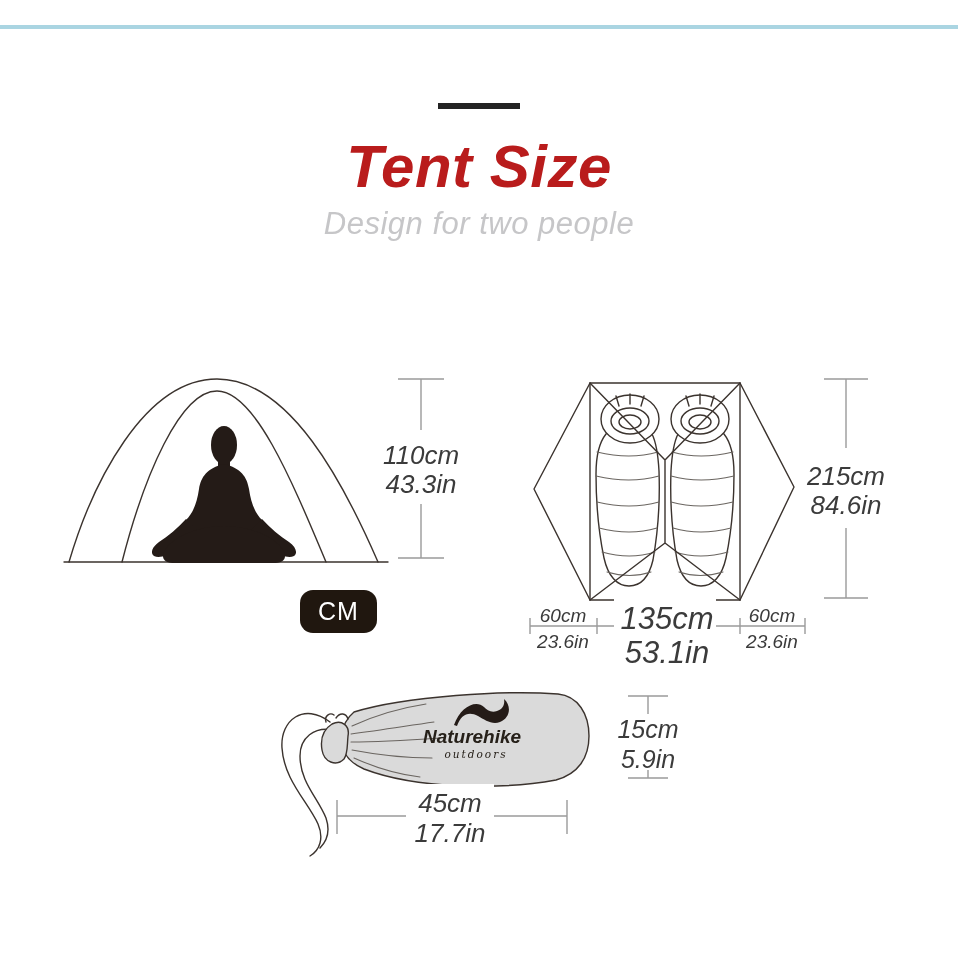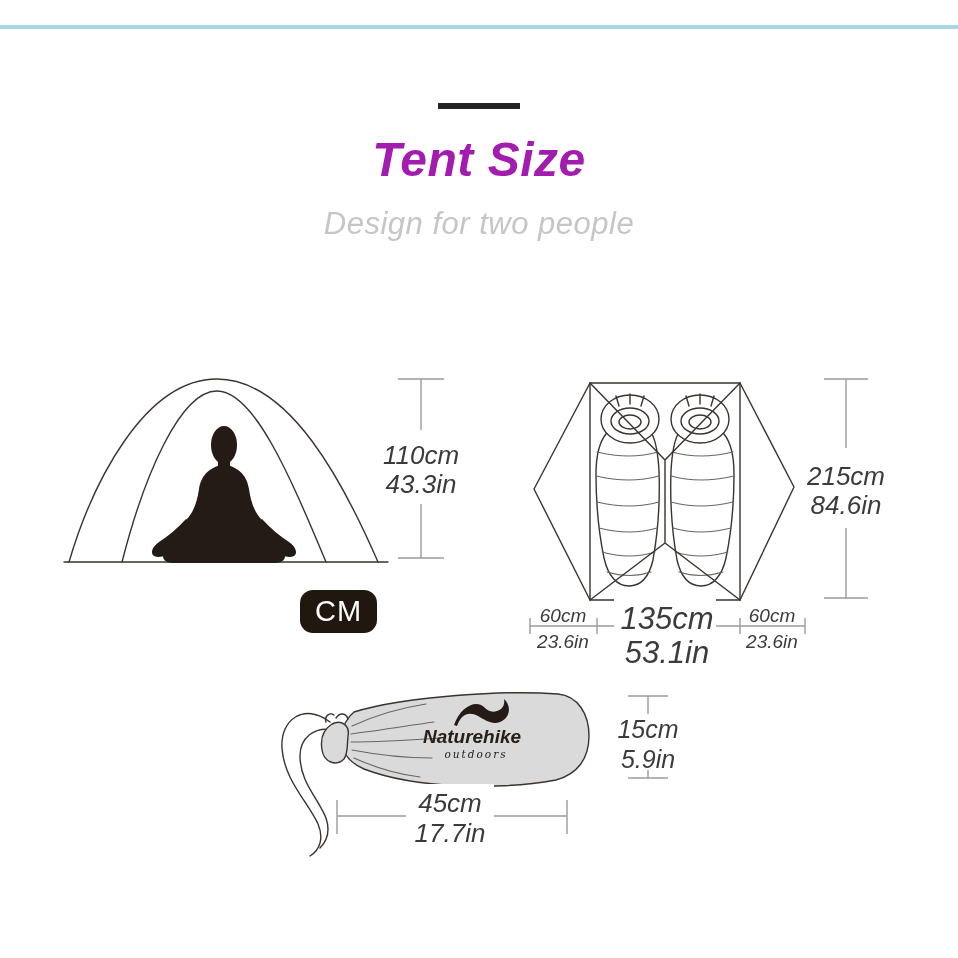--- a/index.html
+++ b/index.html
@@ -5,30 +5,30 @@
   html,body{margin:0;padding:0;background:#ffffff;}
   .stage{
     position:relative;width:958px;height:958px;background:#ffffff;overflow:hidden;
     font-family:"Liberation Sans",sans-serif;
   }
   .abs{position:absolute;}
   .accent-line{top:25px;left:0;width:958px;height:4px;background:#aad5e2;}
   .title-dash{left:438px;top:103px;width:82px;height:6px;background:#232323;}
   .page-title{
     left:0;top:132px;width:958px;text-align:center;
-    font-size:48px;font-style:italic;font-weight:600;color:#a21caf;letter-spacing:0.5px;
+    font-size:60px;font-style:italic;font-weight:600;color:#b91c1c;letter-spacing:0.5px;
   }
   .page-subtitle{
     left:0;top:206px;width:958px;text-align:center;
     font-size:31px;font-style:italic;font-weight:400;color:#c6c6c8;letter-spacing:0.5px;
   }
   .cm-badge{
     left:300px;top:590px;width:77px;height:43px;background:#20170f;border-radius:13px;
     display:flex;align-items:center;justify-content:center;
-    color:#ffffff;font-size:29px;font-weight:500;letter-spacing:1px;
+    color:#ffffff;font-size:25px;font-weight:500;letter-spacing:1px;
   }
   
   .art{stroke:#3b332e;stroke-width:1.4;fill:none;stroke-linecap:round;stroke-linejoin:round;}
   .art-thin{stroke:#6a6560;stroke-width:1.1;fill:none;stroke-linecap:round;}
   .fill-dark{fill:#241b17;stroke:none;}
   .fill-white{fill:#ffffff;}
   .bag-fill{fill:#dadada;}
   
   .dim{stroke:#9b9b9b;stroke-width:1.4;fill:none;stroke-linecap:butt;}
   .dtxt{

